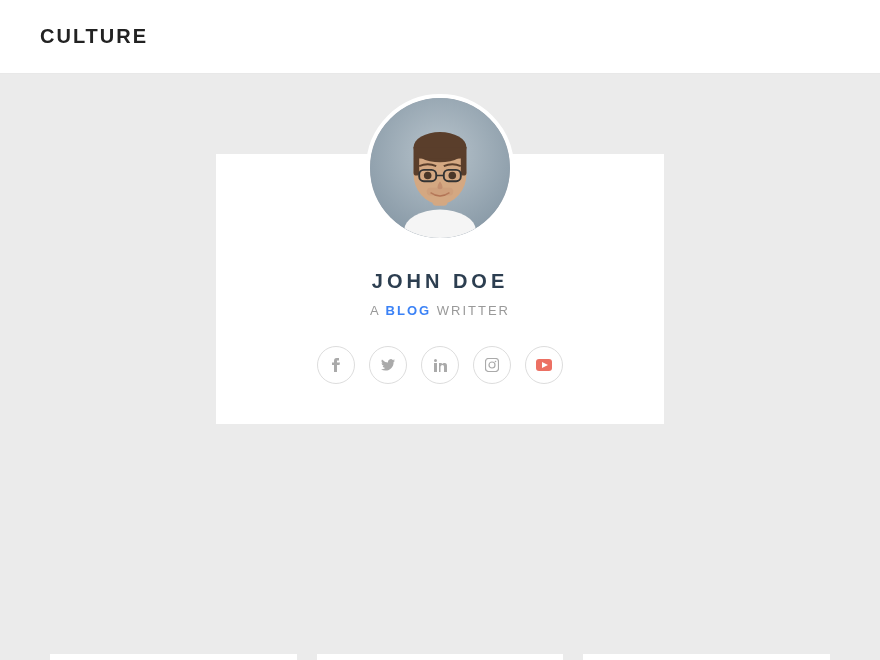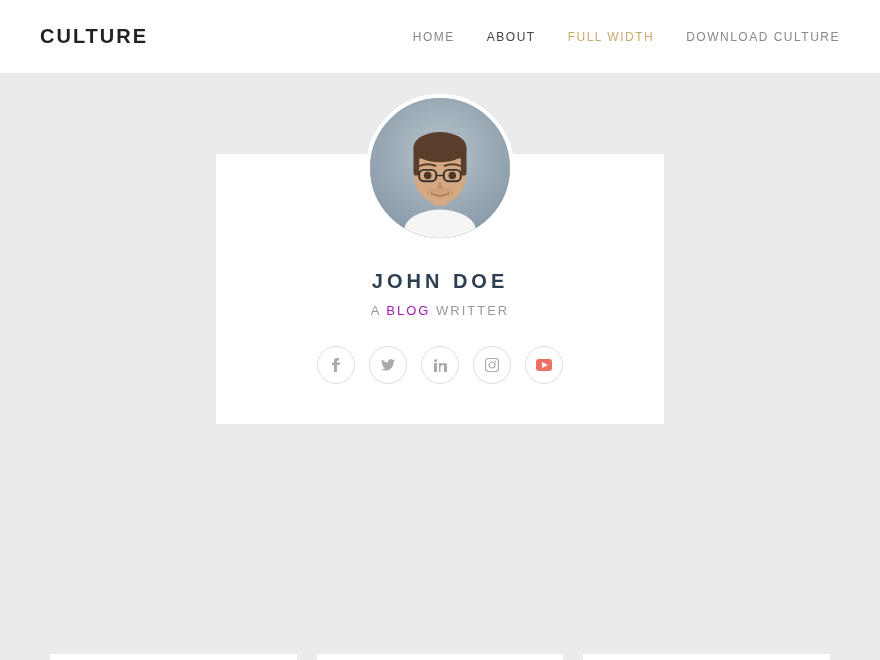--- a/index.html
+++ b/index.html
@@ -112,21 +112,22 @@
 
     .profile-tagline {
       margin-top: 10px;
       font-size: 13px;
       letter-spacing: 2px;
       text-transform: uppercase;
       color: #999999;
     }
 
     .profile-tagline .blog-accent {
-      color: #a21caf;
+      color: #3b82f6;
+      font-weight: bold;
     }
 
     
     .social-icons {
       display: flex;
       gap: 14px;
       margin-top: 28px;
     }
 
     .social-icon {
@@ -157,26 +158,20 @@
       background: #ffffff;
       flex: 1;
       height: 38px;
     }
   </style>
 </head>
 <body>
 
 <header class="header">
   <div class="logo">CULTURE</div>
-  <nav class="nav">
-    <a class="nav-item">HOME</a>
-    <a class="nav-item active">ABOUT</a>
-    <a class="nav-item accent">FULL WIDTH</a>
-    <a class="nav-item">DOWNLOAD CULTURE</a>
-  </nav>
 </header>
 
 <main class="main-content">
 
   <div class="profile-card">
 
     <div class="avatar-wrapper">
       <svg class="avatar-svg" viewBox="0 0 148 148" xmlns="http://www.w3.org/2000/svg">
 
         <defs>

